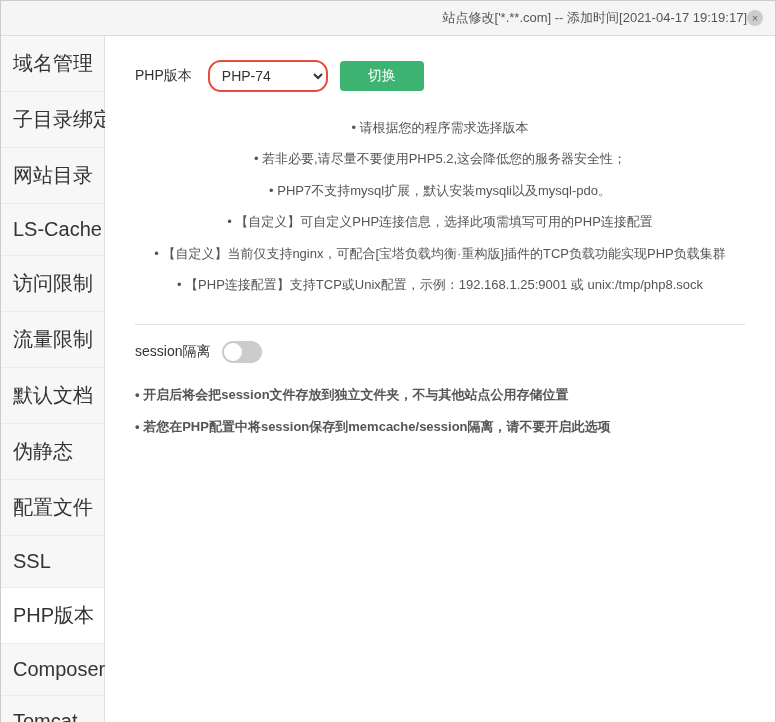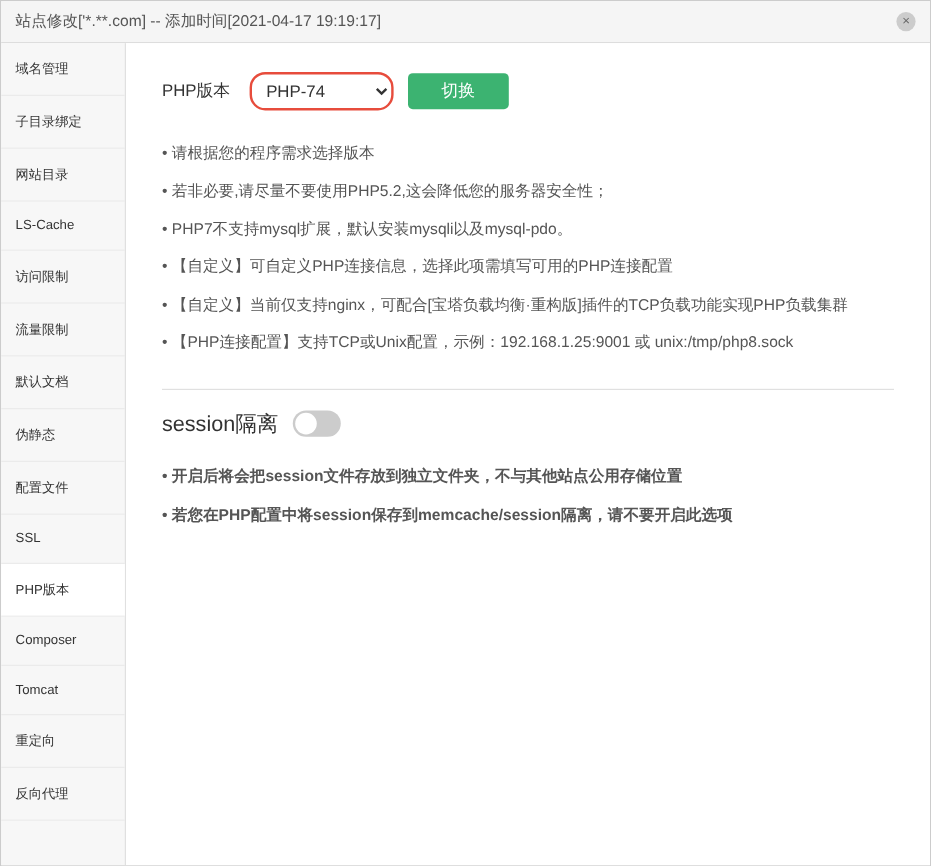--- a/index.html
+++ b/index.html
@@ -18,21 +18,21 @@
       flex-direction: column;
     }
     .title-bar {
       background: #f5f5f5;
       border-bottom: 1px solid #ddd;
       padding: 8px 12px;
       font-size: 13px;
       color: #555;
       display: flex;
       align-items: center;
-      justify-content: space-between;
+      justify-content: flex-end;
     }
     .close-btn {
       width: 16px;
       height: 16px;
       background: #ccc;
       border-radius: 50%;
       display: flex;
       align-items: center;
       justify-content: center;
       font-size: 11px;
@@ -45,21 +45,21 @@
     }
     .sidebar {
       width: 104px;
       background: #f7f7f7;
       border-right: 1px solid #e0e0e0;
       display: flex;
       flex-direction: column;
     }
     .sidebar-item {
       padding: 14px 12px;
-      font-size: 11px;
+      font-size: 20px;
       color: #333;
       cursor: pointer;
       border-bottom: 1px solid #ebebeb;
       white-space: nowrap;
     }
     .sidebar-item.active {
       background: #fff;
       color: #333;
       font-weight: 500;
     }
@@ -101,38 +101,39 @@
     }
     .info-list {
       list-style: none;
       margin-bottom: 24px;
     }
     .info-list li {
       padding: 4px 0;
       font-size: 13px;
       color: #555;
       line-height: 1.8;
+      text-align: center;
     }
     .info-list li::before {
       content: "• ";
       color: #555;
     }
     .divider {
       border: none;
       border-top: 1px solid #e0e0e0;
       margin: 16px 0;
     }
     .session-row {
       display: flex;
       align-items: center;
       gap: 12px;
       margin-bottom: 16px;
     }
     .session-label {
-      font-size: 18px;
+      font-size: 14px;
       color: #333;
     }
     .toggle {
       width: 40px;
       height: 22px;
       background: #ccc;
       border-radius: 11px;
       position: relative;
       cursor: pointer;
     }

